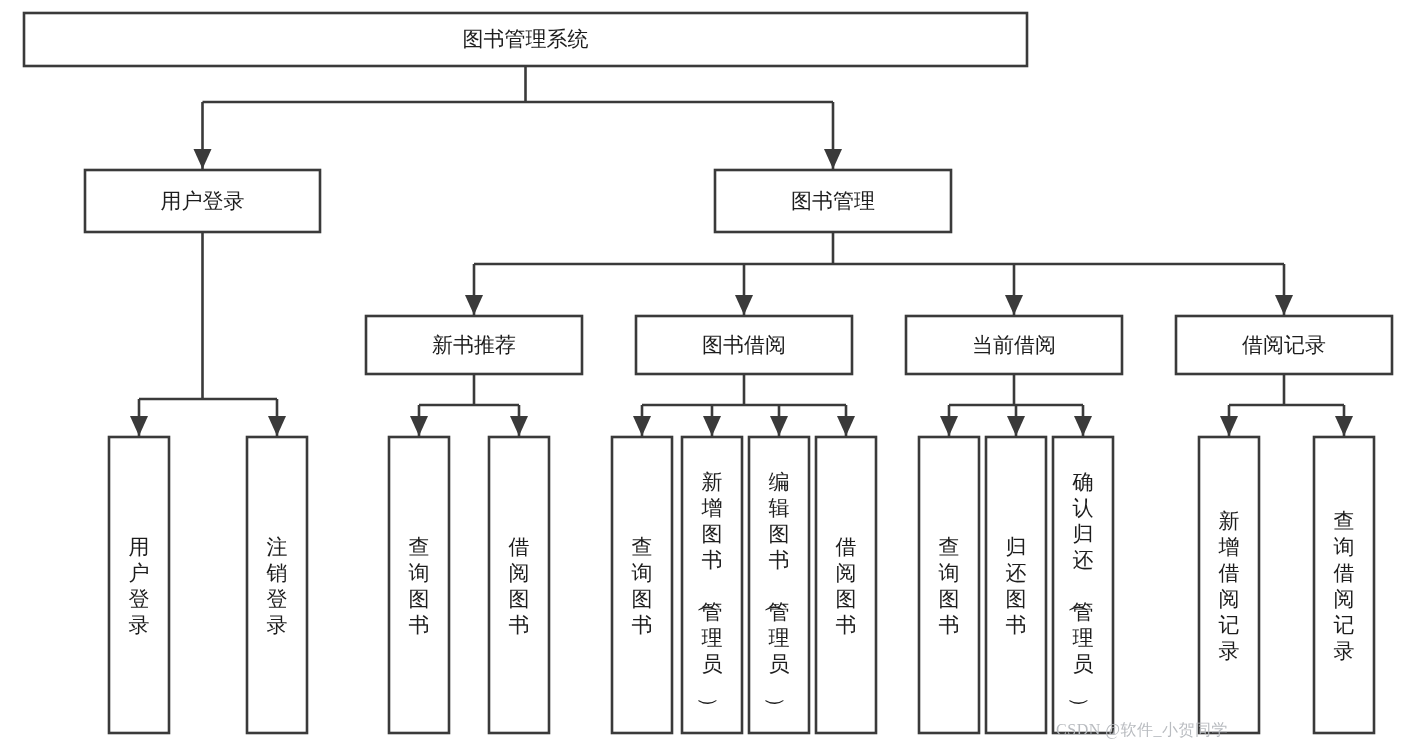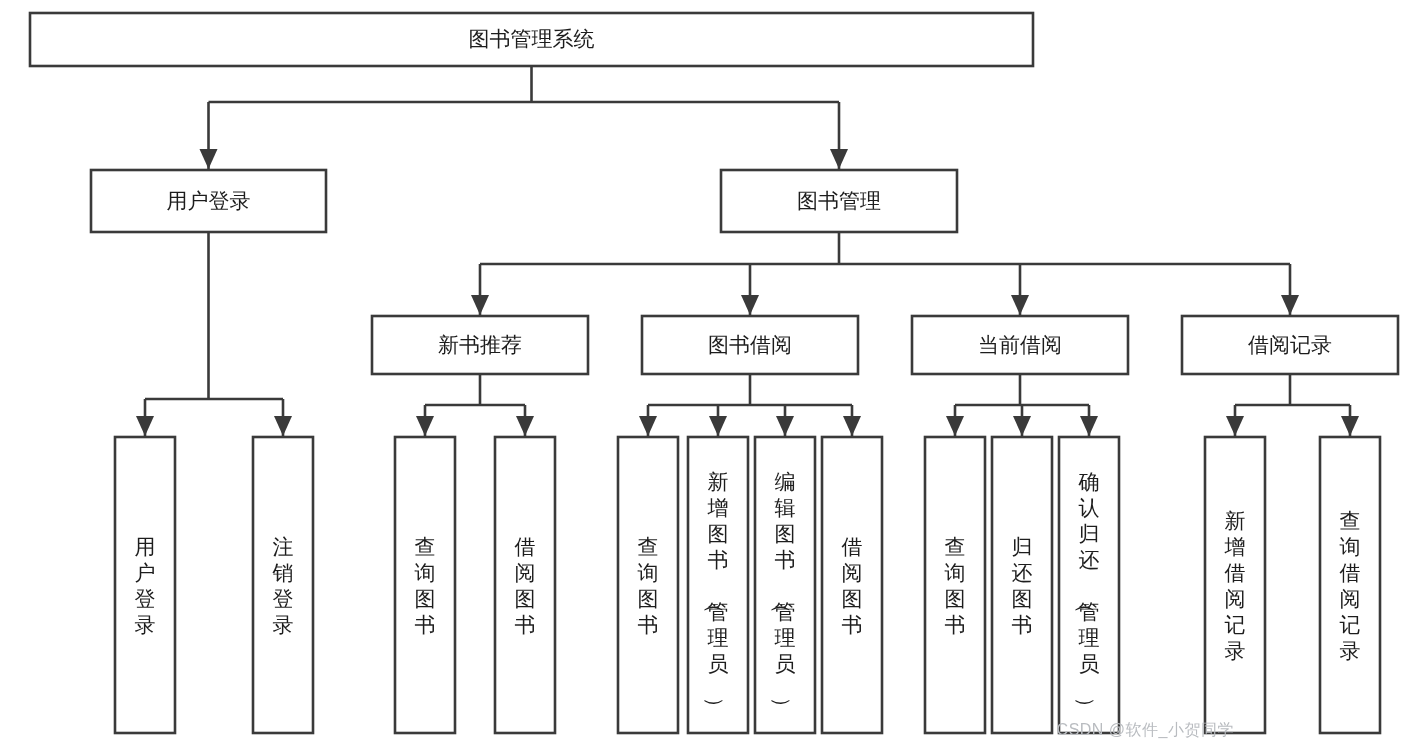--- a/index.html
+++ b/index.html
@@ -9,21 +9,21 @@
   }
   body {
     width: 1405px;
     height: 747px;
     font-family: "Liberation Sans", sans-serif;
     position: relative;
     overflow: hidden;
   }
   #diagram-root {
     position: absolute;
-    left: 10px; top: 0;
+    left: 4px; top: 0;
     width: 1232px;
     height: 747px;
   }
   svg.flow {
     display: block;
     width: 1405px;
     height: 747px;
   }
   .node-rect {
     fill: #ffffff;
@@ -51,21 +51,21 @@
   .node-label-v {
     font-family: "Liberation Sans", sans-serif;
     font-size: 21px;
     fill: #1d1d1d;
     text-anchor: middle;
   }
   .watermark {
     position: absolute;
     right: 8px;
     bottom: 6px;
-    font-family: Liberation Sans, sans-serif;
+    font-family: Liberation Serif, serif;
     font-size: 16px;
     color: #b9bcc0;
     letter-spacing: 0.5px;
     white-space: nowrap;
     pointer-events: none;
   }
 </style>
 </head>
 <body>
 

